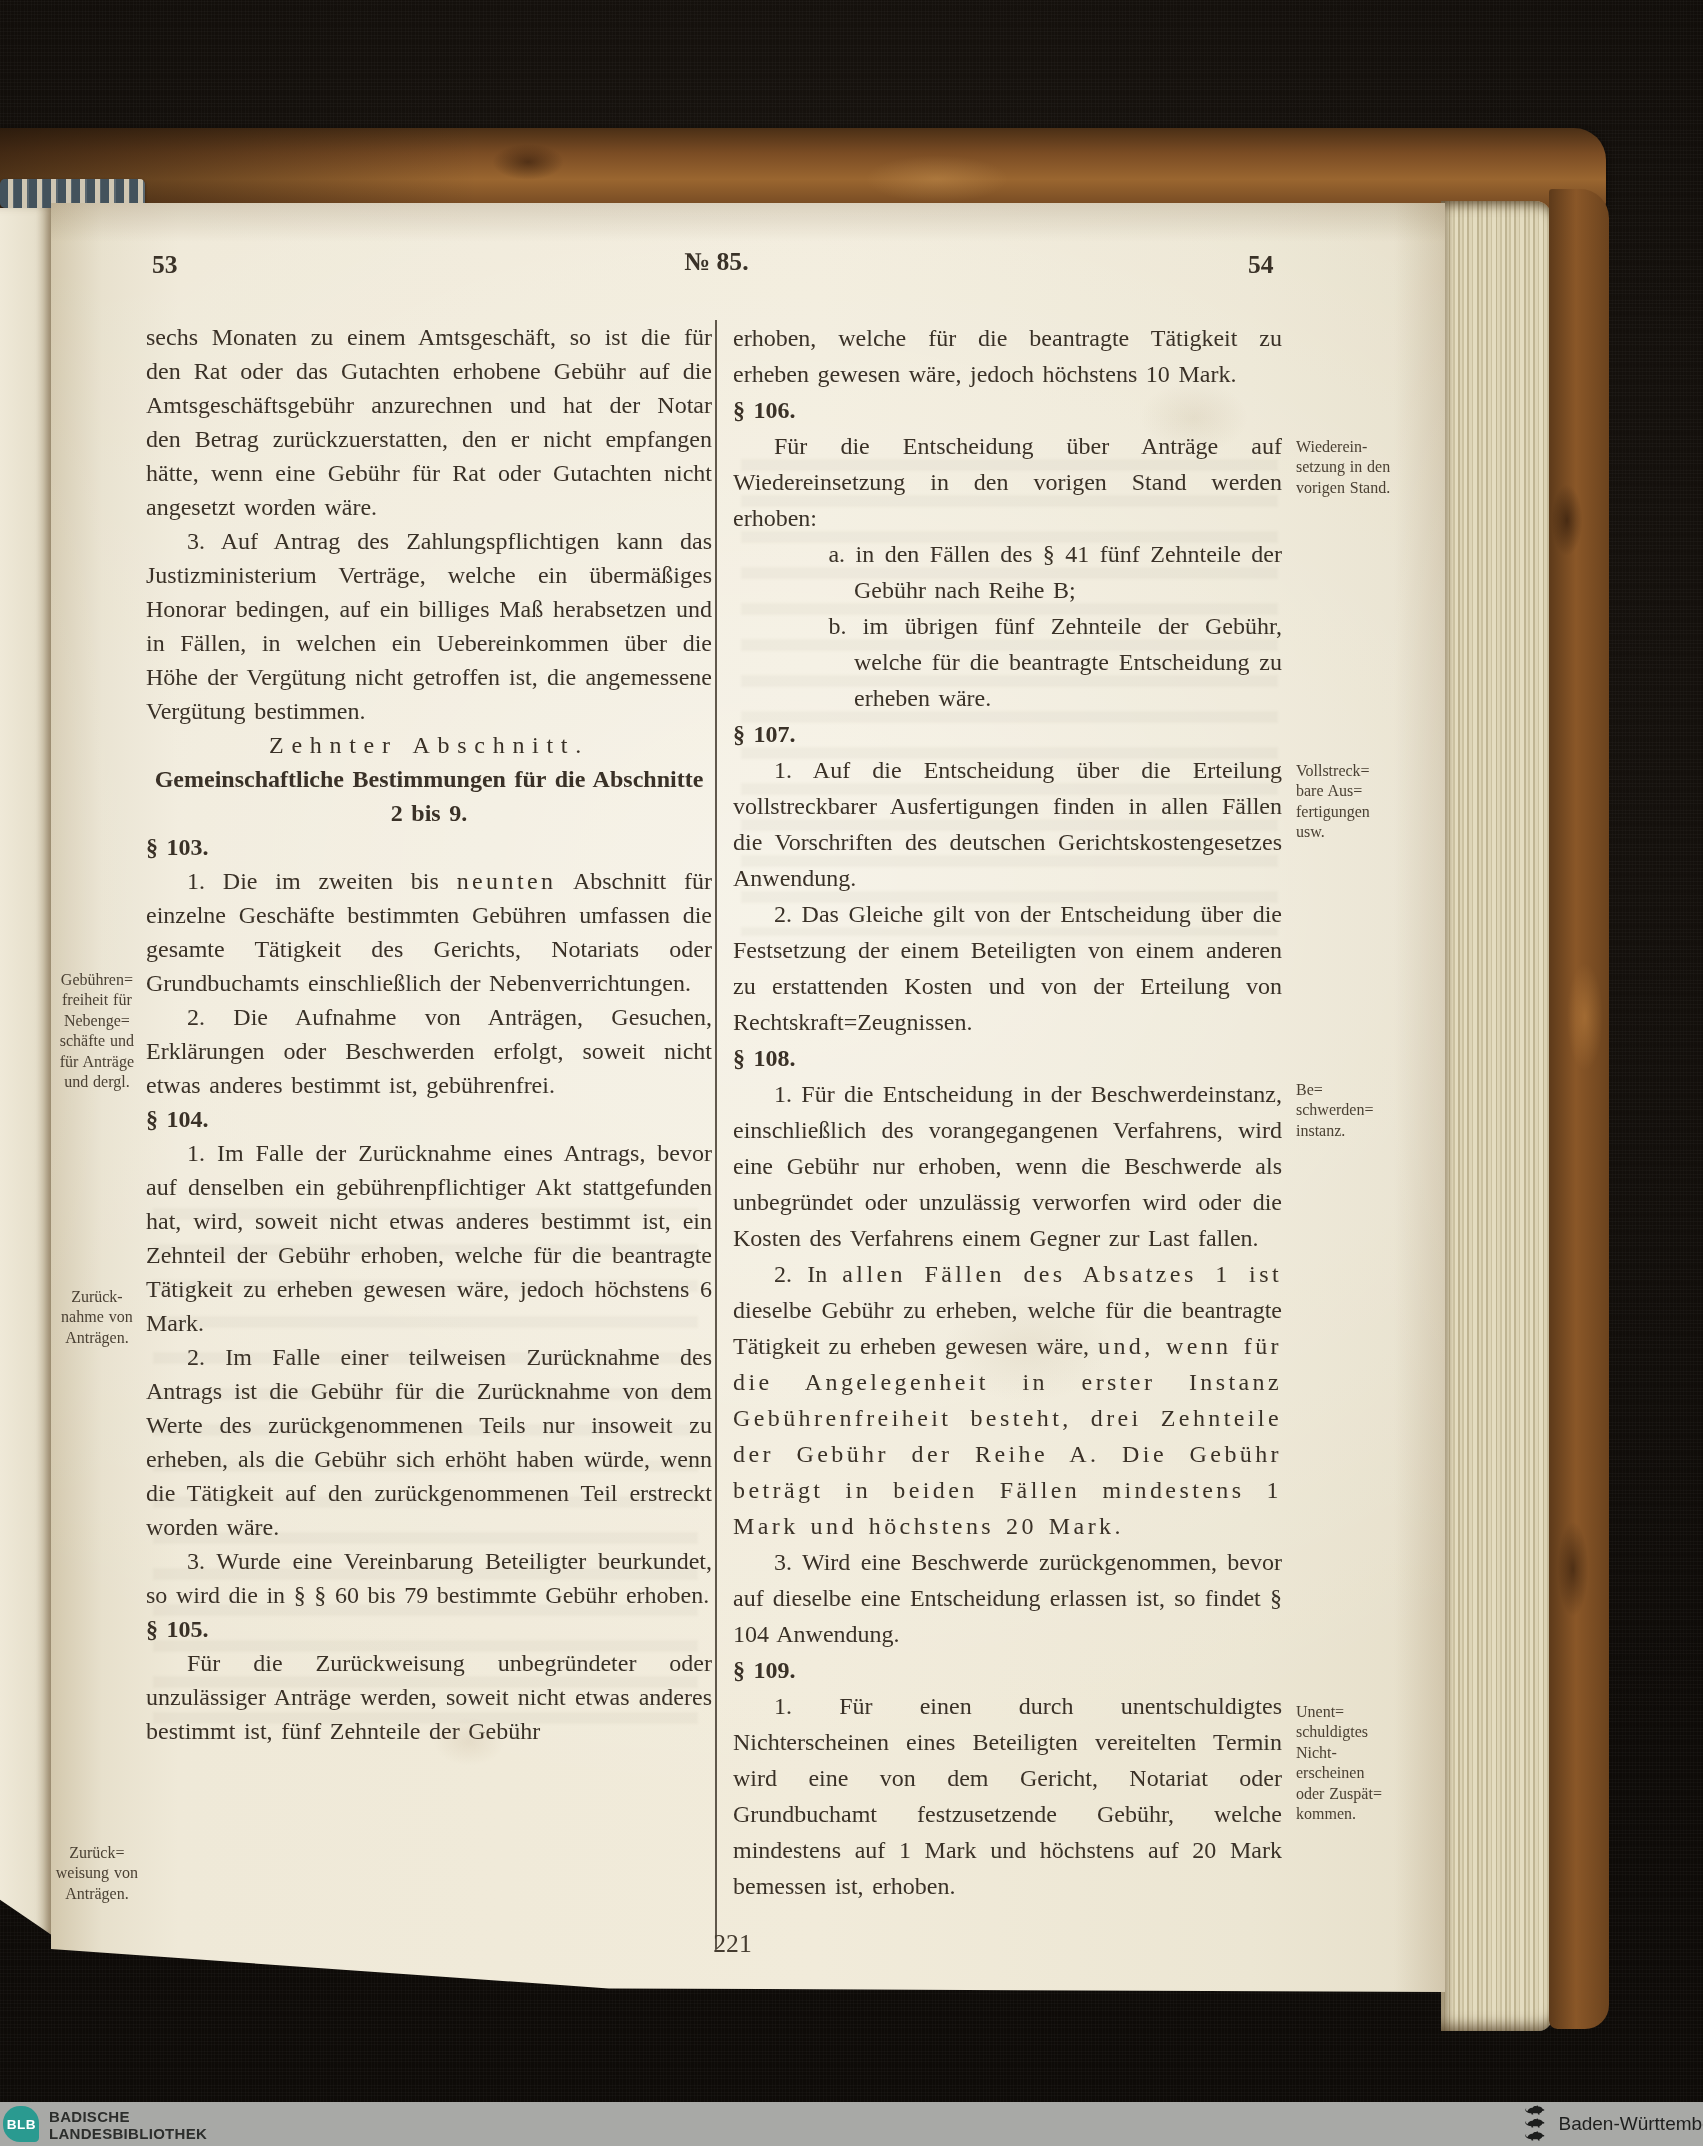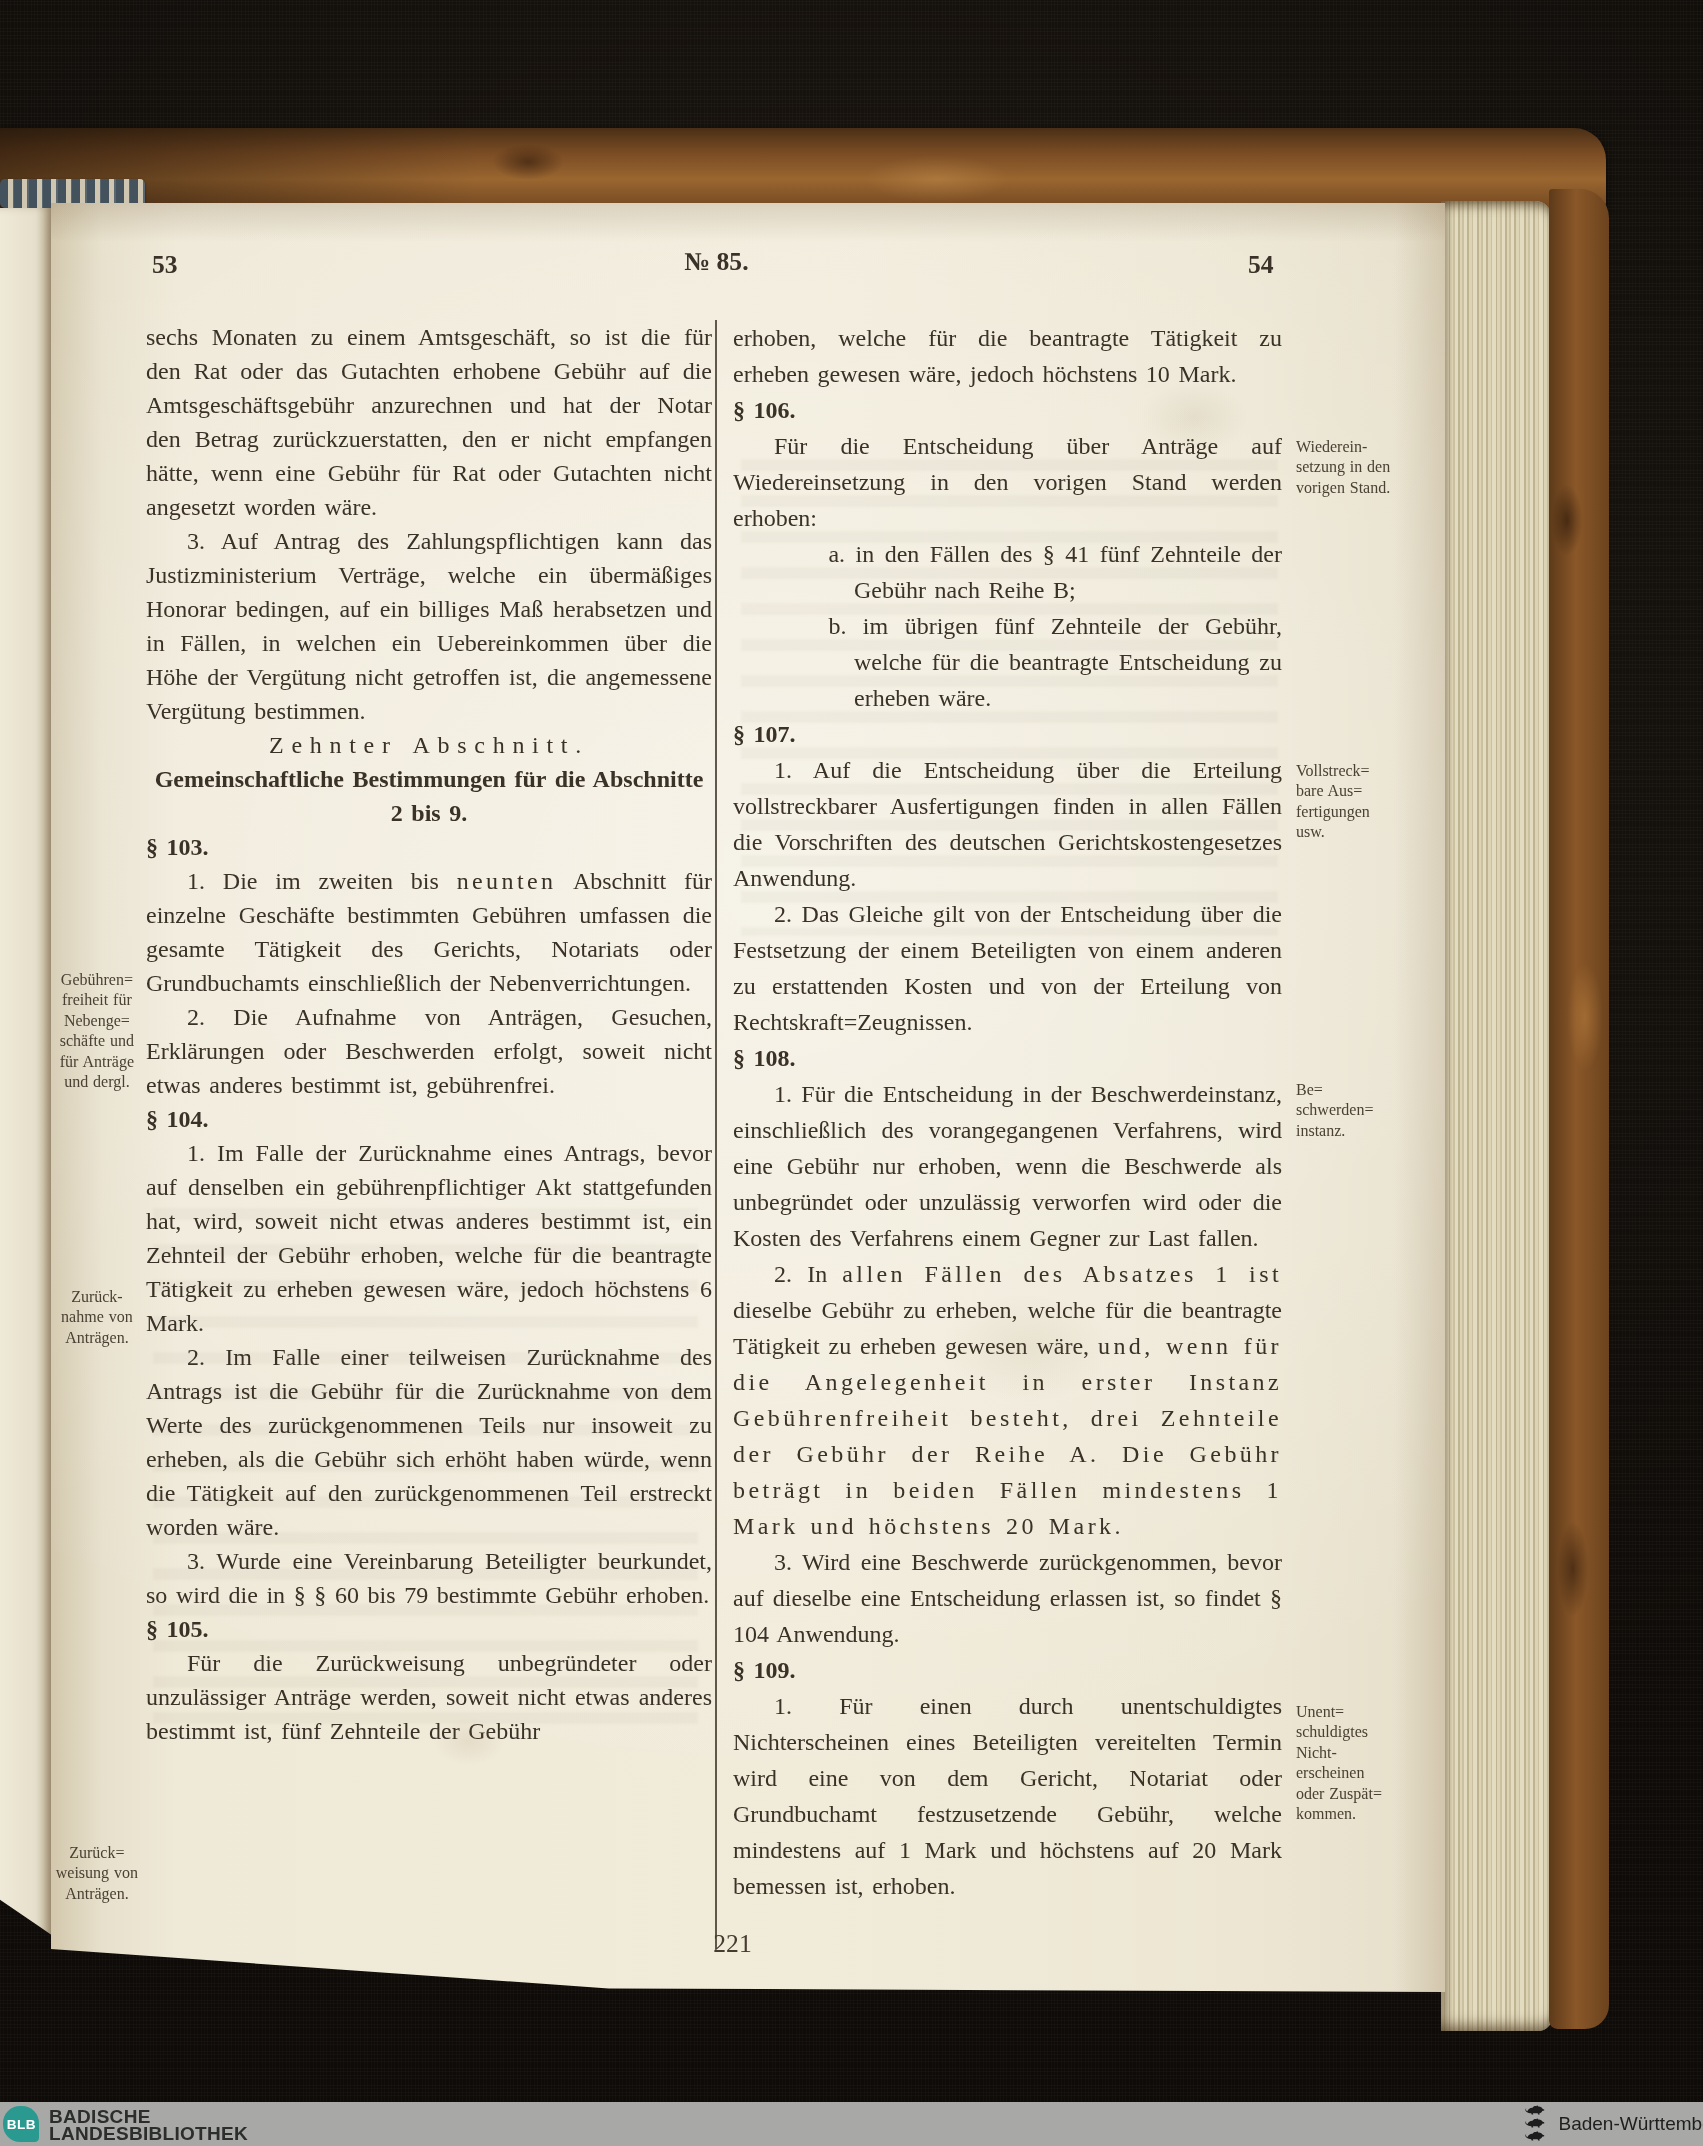--- a/index.html
+++ b/index.html
@@ -85,21 +85,21 @@
   .mn-r1{top:234px;} .mn-r2{top:558px;} .mn-r3{top:877px;} .mn-r4{top:1499px;}
   .page-num-bottom{position:absolute;left:622px;top:1726px;width:119px;text-align:center;
      font-size:25.6px;color:#453c30;}
 
   
   .footer-bar{position:absolute;left:0;top:2102px;width:1704px;height:44px;background:#a8a9a6;
      font-family:"Liberation Sans","DejaVu Sans",sans-serif;}
   .blb-badge{position:absolute;left:3.4px;top:4.3px;width:36px;height:36px;background:#2a9a90;
      border-radius:17px 17px 4.3px 17px;display:flex;align-items:center;justify-content:center;}
   .blb-badge span{color:#ffffff;font-weight:700;font-size:13.6px;letter-spacing:0.4px;}
-  .blb-name{position:absolute;left:49px;top:6px;color:#2c2e2c;font-weight:700;font-size:19px;
+  .blb-name{position:absolute;left:49px;top:6px;color:#2c2e2c;font-weight:700;font-size:15px;
      line-height:17px;letter-spacing:0.3px;}
   .bw-brand{position:absolute;left:1521px;top:3.4px;height:37px;display:flex;align-items:center;}
   .bw-lions{width:29px;height:37px;margin-right:8.5px;}
   .bw-text{color:#1e1f1e;font-size:19px;white-space:nowrap;}
 </style>
 </head>
 <body>
 
 <div class="scene">
 

